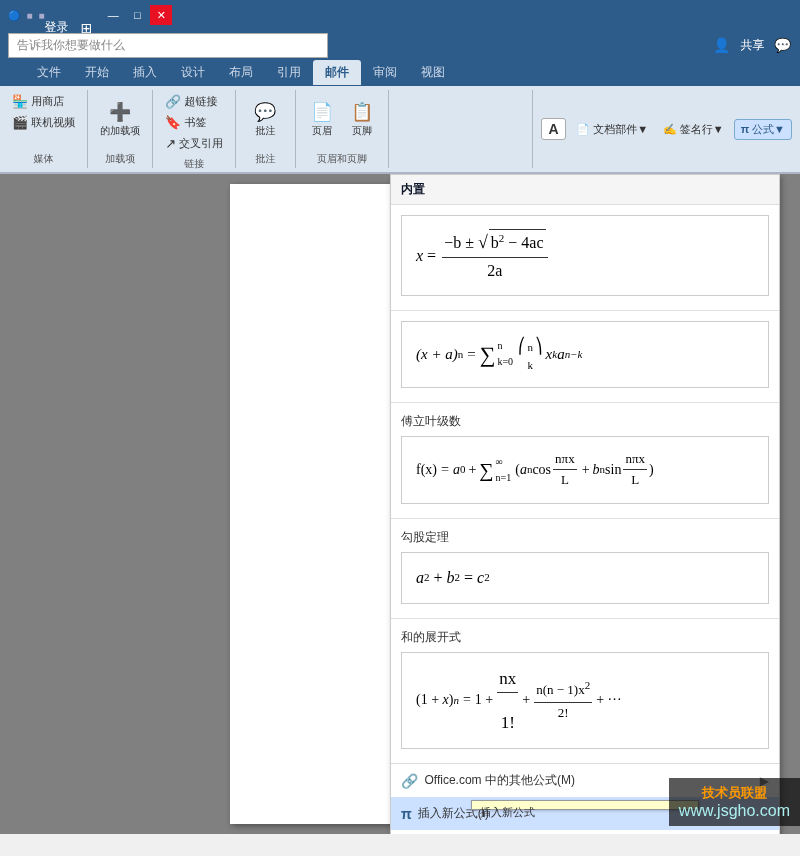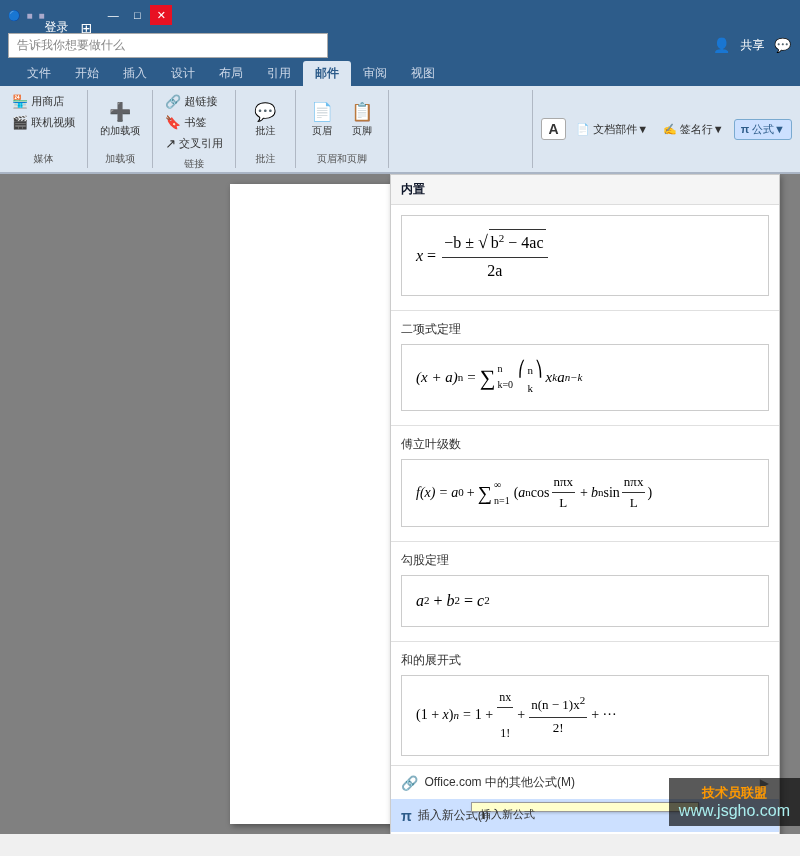--- a/index.html
+++ b/index.html
@@ -34,22 +34,22 @@
       font-size: 11px;
       color: white;
     }
     .win-btn.close { background: #e81123; }
 
     
     .ribbon-tabs {
       background: #2d5c8a;
       height: 26px;
       display: flex;
-      align-items: center;
-      padding-left: 15px;
+      align-items: flex-start;
+      padding-left: 25px;
     }
     .ribbon-tab {
       padding: 4px 12px;
       font-size: 12px;
       color: #cdd8e8;
       cursor: pointer;
       border-radius: 3px 3px 0 0;
     }
     .ribbon-tab.active {
       background: #dce6f1;
@@ -410,21 +410,20 @@
                     </span></div>
                 <div class="den">2a</div>
               </div>
             </div>
           </div>
         </div>
 
         <hr class="formula-divider">
 
         <div class="formula-section">
-          <div class="formula-section-title">二项式定理</div>
           <div class="formula-box">
             <div class="formula-display" style="font-size:15px;">
               <span style="font-style:italic;">(x + a)</span>
                 <span class="sup">n</span>
               <span style="margin:0 4px;">=</span>
               <span style="font-size:22px;">∑</span>
               <div style="display:inline-flex;flex-direction:column;font-size:10px;vertical-align:middle;margin:0 2px;">
                 <span>n</span>
                 <span>k=0</span>
               </div>
@@ -439,21 +438,21 @@
             </div>
           </div>
         </div>
 
         <hr class="formula-divider">
 
         <div class="formula-section">
           <div class="formula-section-title">傅立叶级数</div>
           <div class="formula-box">
             <div class="formula-display" style="font-size:14px;flex-wrap:wrap;">
-              <span style="font-style:italic;">f(x)</span>
+              <span style="">f(x)</span>
               <span style="margin:0 4px;">=</span>
               <span style="font-style:italic;">a</span>
                 <span class="sub">0</span>
               <span style="margin:0 3px;">+</span>
               <span style="font-size:20px;">∑</span>
               <div style="display:inline-flex;flex-direction:column;font-size:10px;vertical-align:middle;margin:0 2px;">
                 <span>∞</span>
                 <span>n=1</span>
               </div>
               <span style="margin-left:2px;">(</span>
@@ -498,21 +497,21 @@
         <hr class="formula-divider">
 
         <div class="formula-section">
           <div class="formula-section-title">和的展开式</div>
           <div class="formula-box">
             <div class="formula-display" style="font-size:14px;">
               <span>(1 + <span style="font-style:italic;">x</span>)</span>
                 <span class="sup" style="font-style:italic;">n</span>
               <span style="margin:0 4px;">=</span>
               <span>1 +</span>
-              <div class="frac" style="font-size:12px;margin:0 4px;gap:16px;">
+              <div class="frac" style="font-size:17px;margin:0 4px;gap:16px;">
                 <div class="num">nx</div>
                 <div class="den">1!</div>
               </div>
               <span>+</span>
               <div class="frac" style="font-size:13px;margin:0 4px;">
                 <div class="num">n(n − 1)x<span class="sup">2</span></div>
                 <div class="den">2!</div>
               </div>
               <span>+ ···</span>
             </div>

